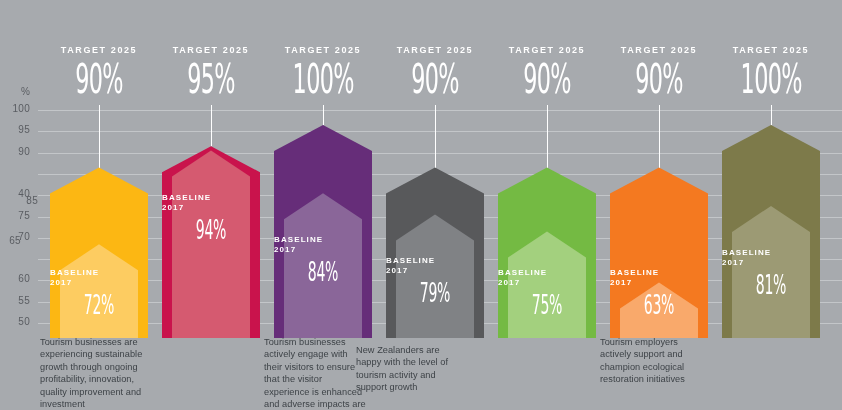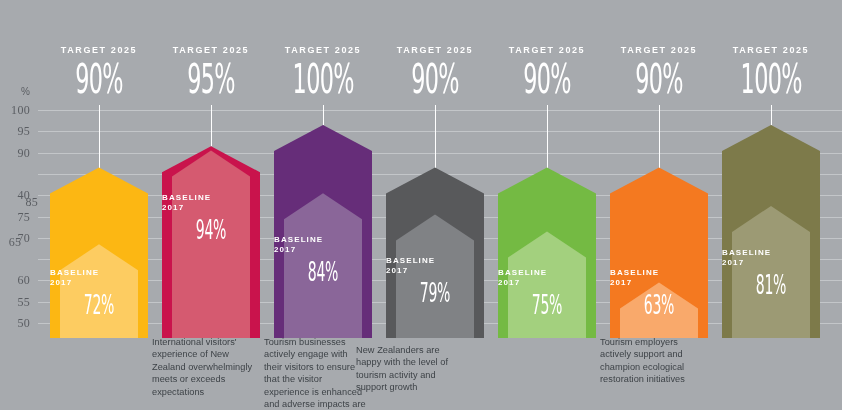--- a/index.html
+++ b/index.html
@@ -14,24 +14,23 @@
 
   
   .plot{position:absolute;left:0;top:0;width:842px;height:410px;}
 
   .gridline{
     position:absolute;left:38px;right:0;height:1px;
     background:#c3c6c9;
   }
   .axis-label{
     position:absolute;
-    font-size:12px;color:#5a5d62;
+    font-size:10px;color:#5a5d62;
     text-align:right;width:30px;
     letter-spacing:.3px;
-    font-family:Liberation Serif, serif;
   }
   .axis-unit{
     position:absolute;left:0;width:30px;text-align:right;
     font-size:10px;color:#5a5d62;
   }
 
   
   .bar-group{position:absolute;top:15px;height:287px;}
 
   .target-cap{
@@ -116,35 +115,35 @@
         <svg class="bar-svg" width="98" height="410" style="top: 0px;">
           <polygon points="0,178.6 49,152.6 98,178.6 98,323 0,323" fill="#fcb713"></polygon>
           <polygon points="10,255.28 49,229.28 88,255.28 88,323 10,323" fill="#fdcc61"></polygon>
         </svg>
         <div class="baseline-cap" style="top: 253px;">
           <div>BASELINE</div>
           <div>2017</div>
         </div>
         <div class="baseline-val" style="top: 277px;">72%</div>
       </div>
+      <div class="caption" style="left: 40px; width: 104px;">Tourism businesses are experiencing sustainable growth through ongoing profitability, innovation, quality improvement and investment</div>
       <div class="bar-group" style="left: 162px; width: 98px;">
         <div class="target-cap">TARGET 2025</div>
         <div class="target-val">95%</div>
         <div class="leader" style="top: 90px; height: 41.3px;"></div>
         <svg class="bar-svg" width="98" height="410" style="top: 0px;">
           <polygon points="0,157.3 49,131.3 98,157.3 98,323 0,323" fill="#c9134c"></polygon>
           <polygon points="10,161.56 49,135.56 88,161.56 88,323 10,323" fill="#d55a70"></polygon>
         </svg>
         <div class="baseline-cap" style="top: 177.56px;">
           <div>BASELINE</div>
           <div>2017</div>
         </div>
         <div class="baseline-val" style="top: 201.56px;">94%</div>
       </div>
-      <div class="caption" style="left: 152px; width: 104px;">International visitors' experience of New Zealand overwhelmingly meets or exceeds expectations</div>
       <div class="bar-group" style="left: 274px; width: 98px;">
         <div class="target-cap">TARGET 2025</div>
         <div class="target-val">100%</div>
         <div class="leader" style="top: 90px; height: 20px;"></div>
         <svg class="bar-svg" width="98" height="410" style="top: 0px;">
           <polygon points="0,136 49,110 98,136 98,323 0,323" fill="#662d79"></polygon>
           <polygon points="10,204.16 49,178.16 88,204.16 88,323 10,323" fill="#8a6699"></polygon>
         </svg>
         <div class="baseline-cap" style="top: 220.16px;">
           <div>BASELINE</div>

